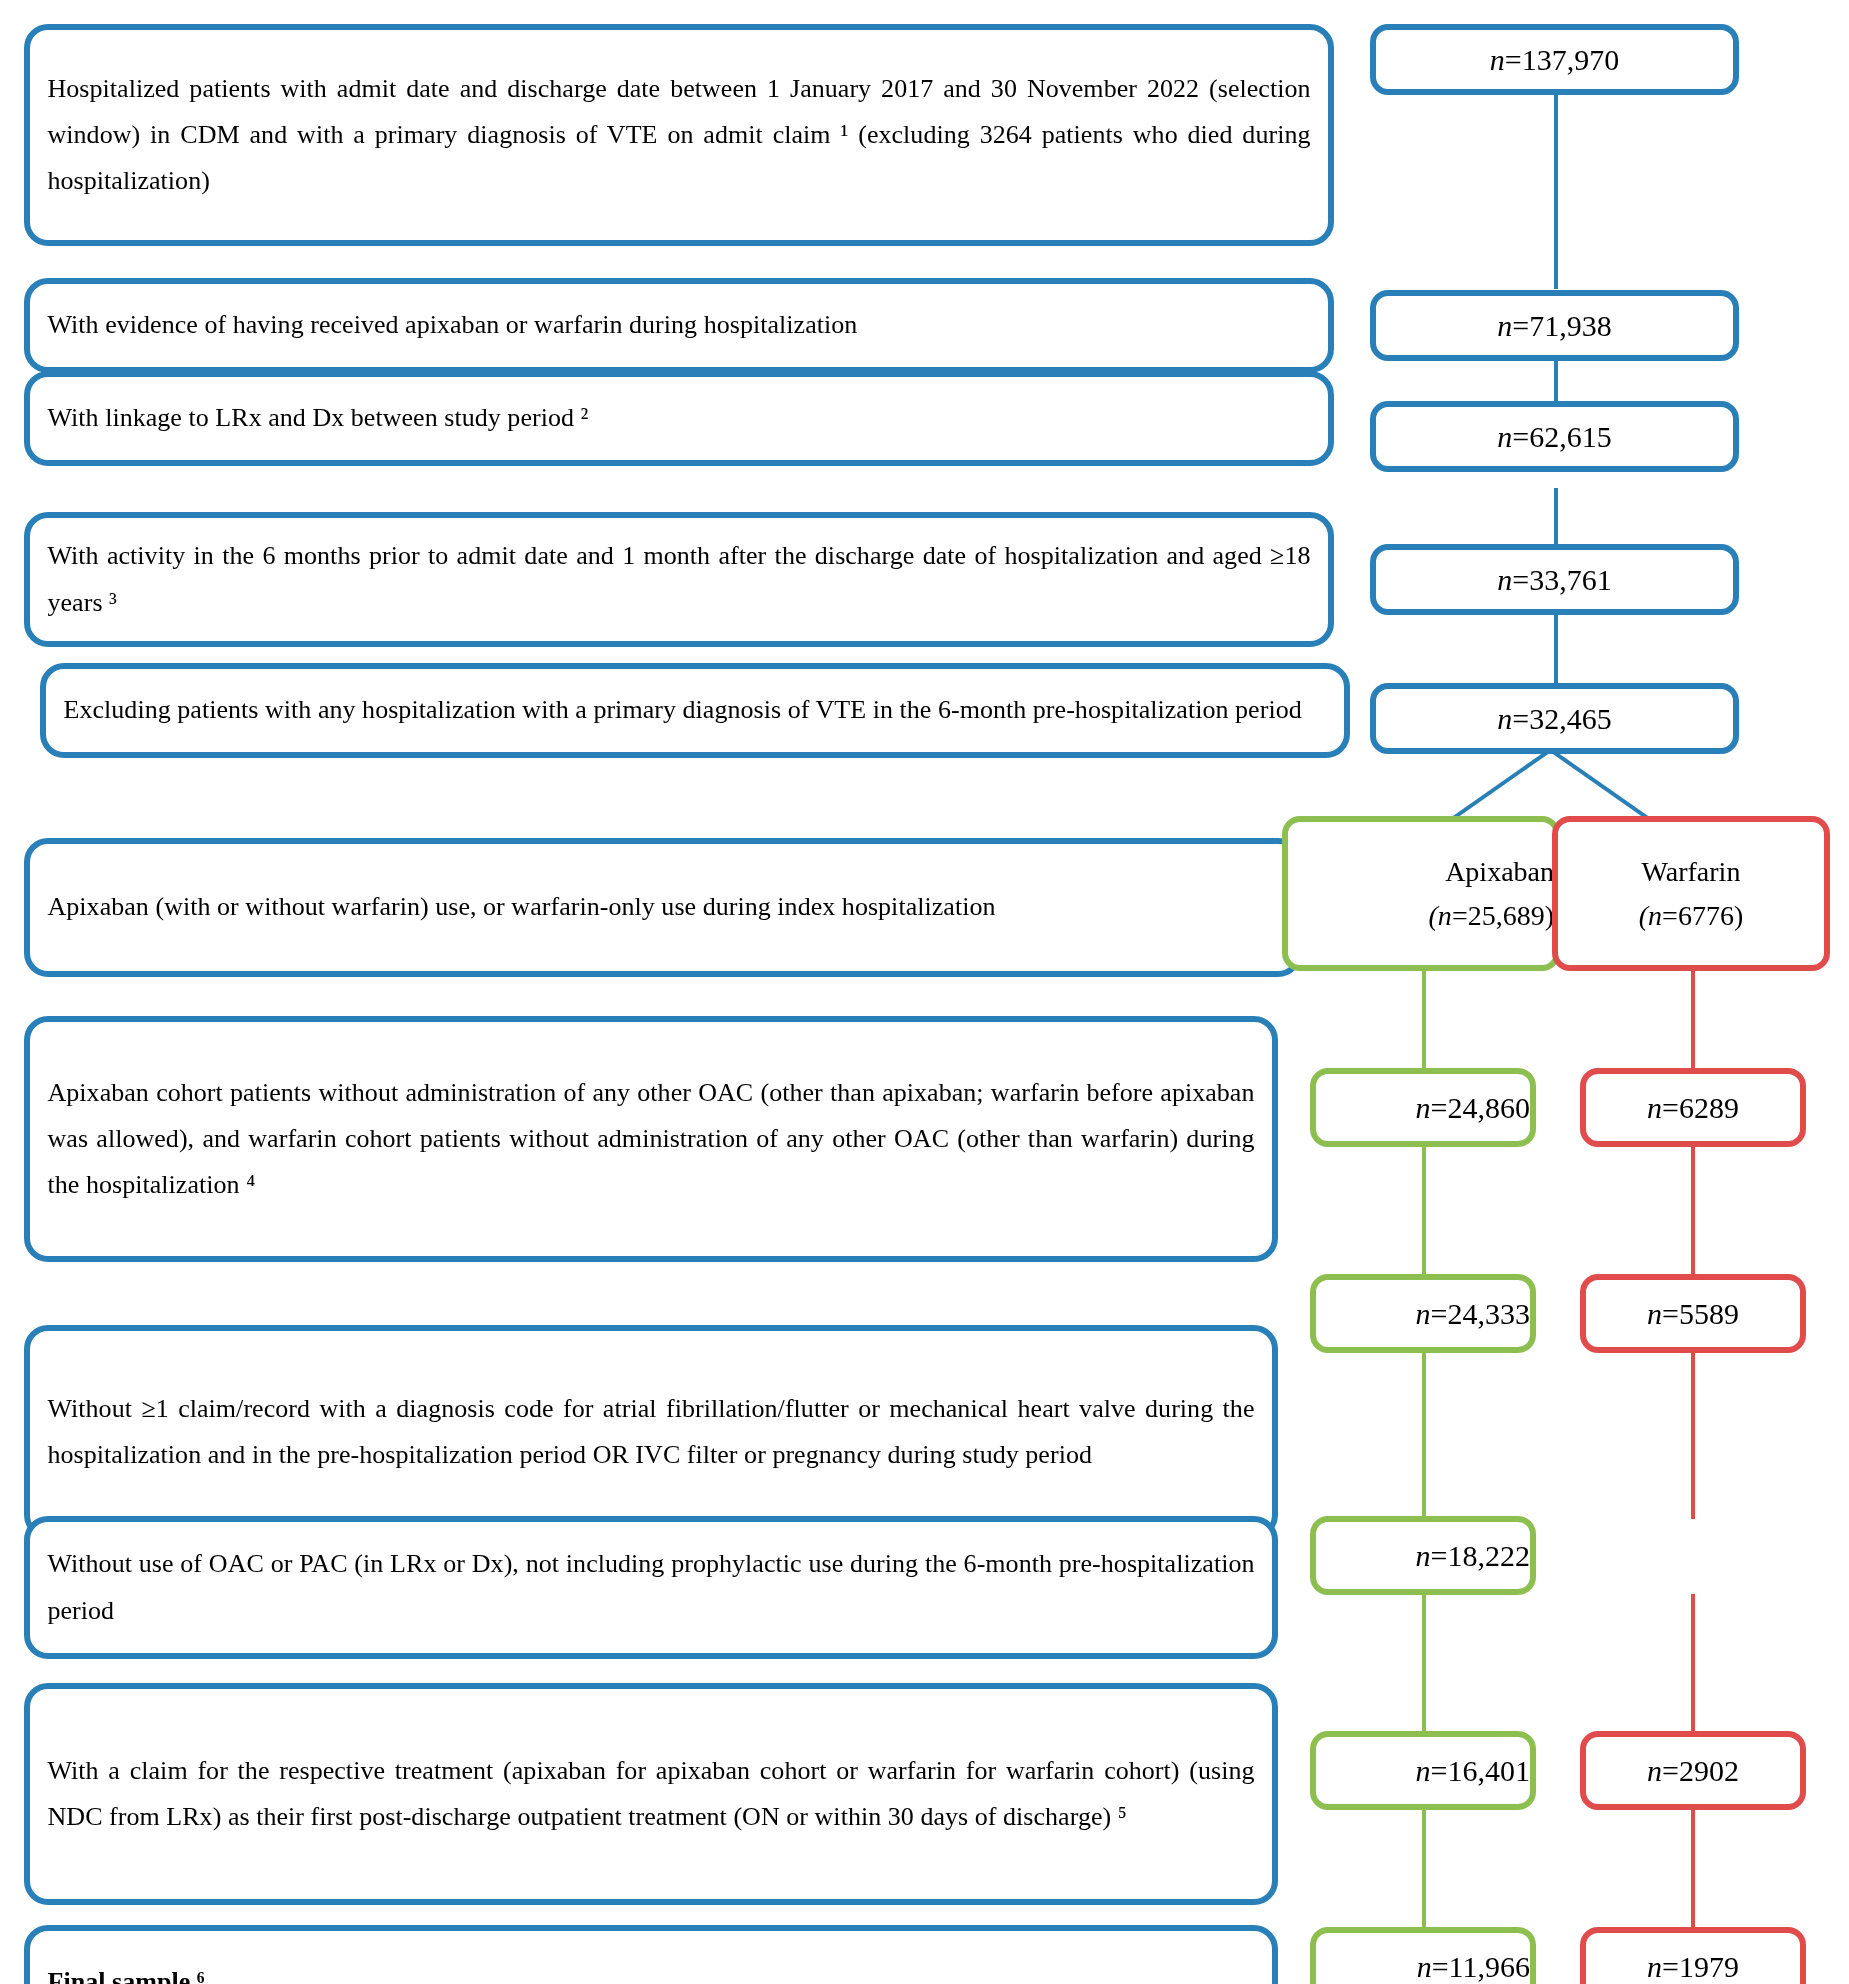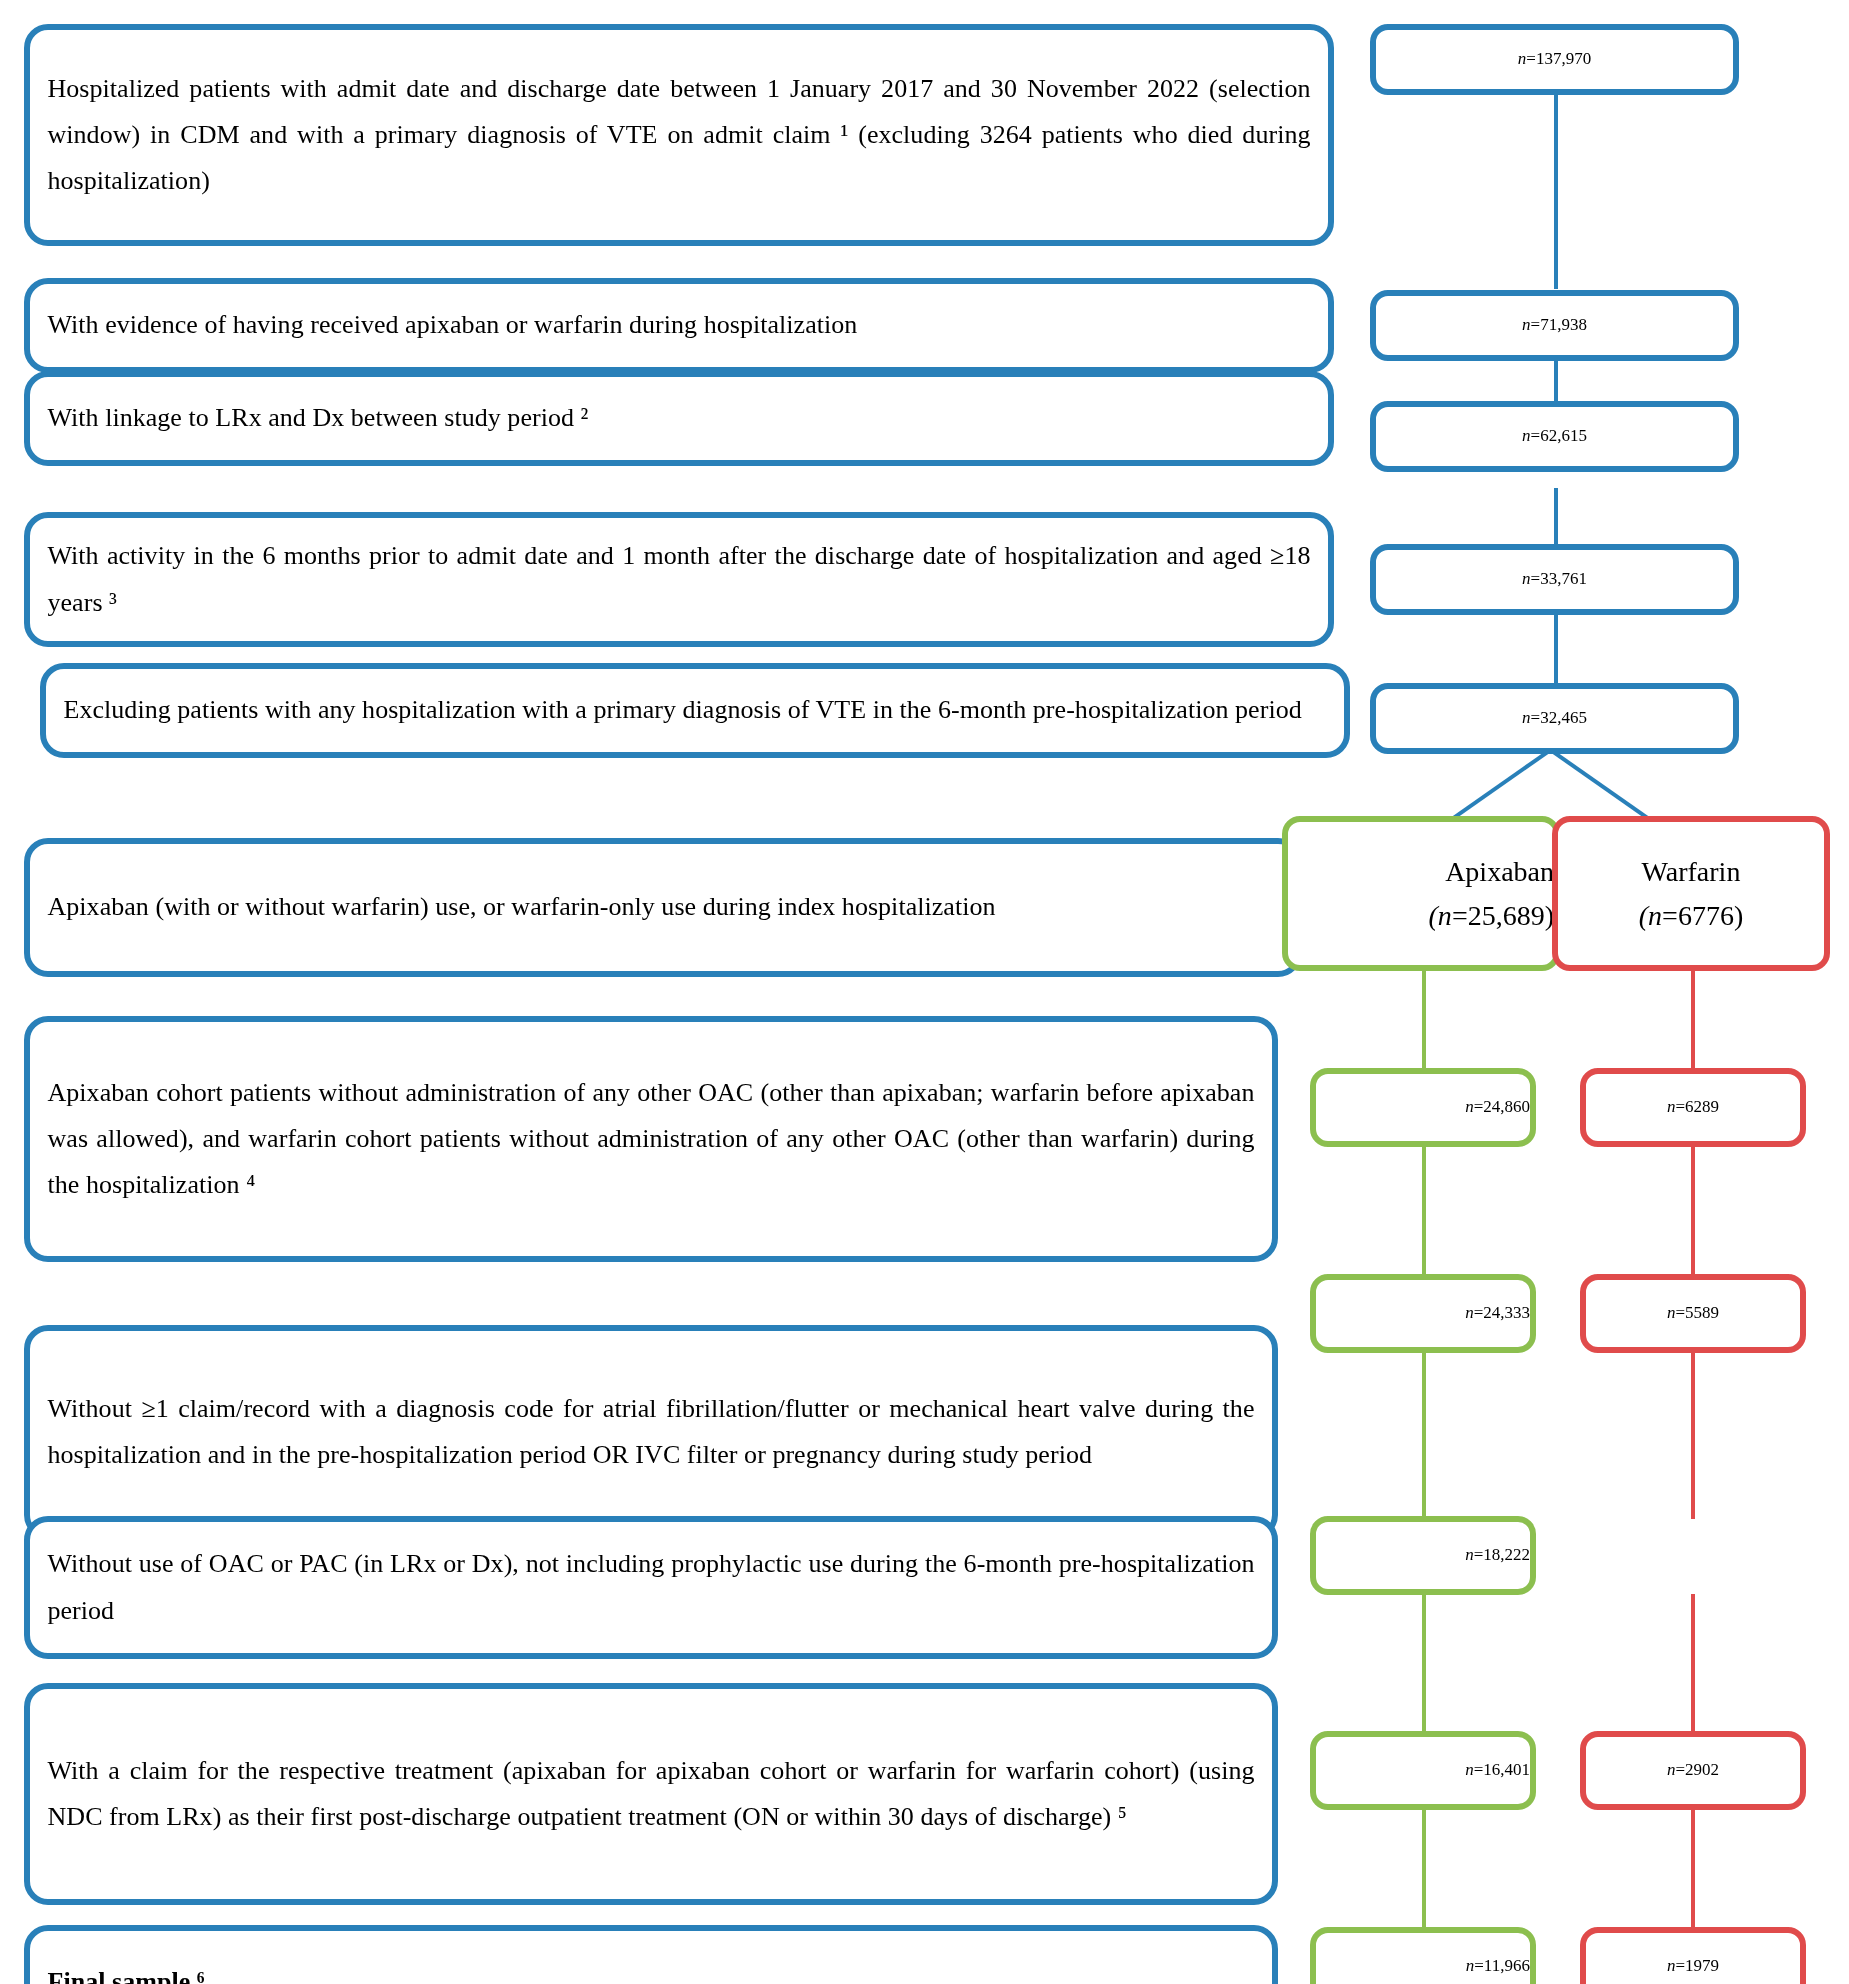--- a/index.html
+++ b/index.html
@@ -48,21 +48,21 @@
   .crit .txt.bold{font-weight:bold;}
 
   
   .nbox{
     border-width:6.4px;
     justify-content:center;
     text-align:center;
   }
   .nbox .txt{
     width:100%;
-    font-size:17px;
+    font-size:30px;
     line-height:1.45;
   }
   .nbox.cohort .txt{font-size:28px;line-height:1.55;}
 
   em.italn{font-style:italic;}
 
   
   .vline{position:absolute;background:#2980b9;width:3.6px;}
   .vline.green{background:#8cbf4f;}
   .vline.red{background:#e04b4b;}

